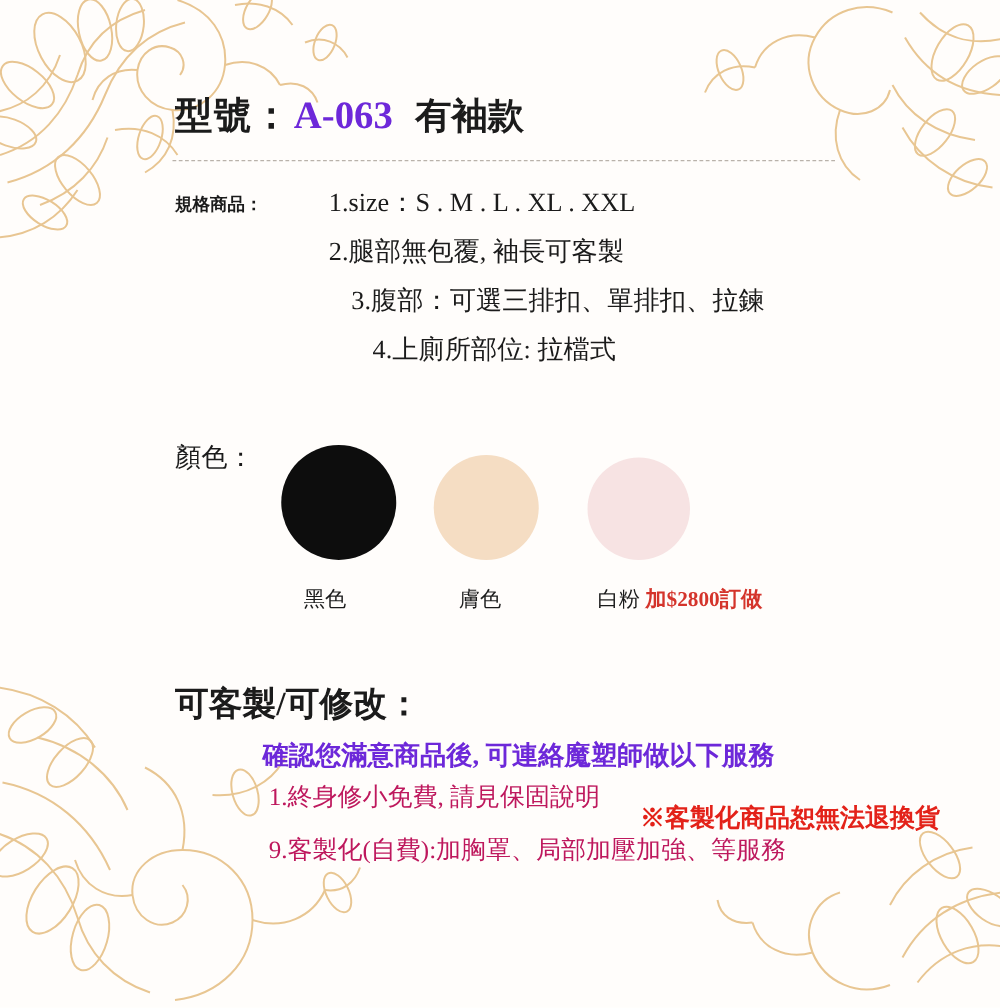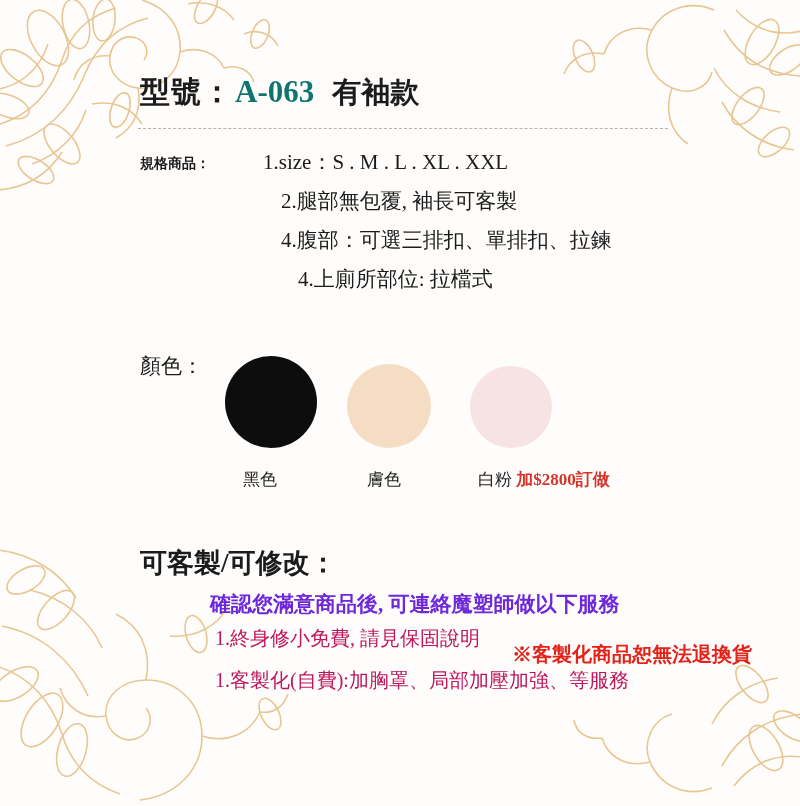--- a/index.html
+++ b/index.html
@@ -50,21 +50,21 @@
   }
   .title-label {
     font-size: 30px;
     font-weight: bold;
     color: #1b1b1b;
     letter-spacing: 1px;
   }
   .title-code {
     font-size: 31px;
     font-weight: bold;
-    color: #0f766e;
+    color: #6d28d9;
     font-family: "Liberation Serif", serif;
     margin-left: 2px;
   }
   .title-suffix {
     font-size: 29px;
     font-weight: bold;
     color: #1b1b1b;
     margin-left: 18px;
   }
 
@@ -91,21 +91,21 @@
     width: 430px;
   }
   .spec-item {
     font-size: 21px;
     color: #1b1b1b;
     line-height: 1.0;
     margin-bottom: 18px;
     white-space: nowrap;
   }
   .spec-item.i1 { margin-left: 0px; }
-  .spec-item.i2 { margin-left: 18px; }
+  .spec-item.i2 { }
   .spec-item.i3 { margin-left: 18px; }
   .spec-item.i4 { margin-left: 35px; }
 
   .color-label {
     position: absolute;
     left: 140px;
     top: 352px;
     font-size: 21px;
     font-weight: normal;
     color: #1b1b1b;
@@ -286,21 +286,21 @@
       <span class="title-code">A-063</span>
       <span class="title-suffix">有袖款</span>
     </div>
 
     <div class="divider"></div>
 
     <div class="spec-label">規格商品：</div>
     <div class="spec-list">
       <div class="spec-item i1">1.size：S . M . L . XL . XXL</div>
       <div class="spec-item i2">2.腿部無包覆, 袖長可客製</div>
-      <div class="spec-item i3">4.腹部：可選三排扣、單排扣、拉鍊</div>
+      <div class="spec-item i3">3.腹部：可選三排扣、單排扣、拉鍊</div>
       <div class="spec-item i4">4.上廁所部位: 拉檔式</div>
     </div>
 
     <div class="color-label">顏色：</div>
 
     <div class="swatches">
       <div class="swatch sw-0" style="background:#0d0d0d;"></div>
       <div class="swatch sw-1" style="background:#f5ddc3;"></div>
       <div class="swatch sw-2" style="background:#f7e3e3;"></div>
 
@@ -309,18 +309,18 @@
       <div class="sw-cap cap-2">
         <span>白粉</span>
         <span class="cap-extra">加$2800訂做</span>
       </div>
     </div>
 
     <div class="custom-label">可客製/可修改：</div>
     <div class="custom-head">確認您滿意商品後, 可連絡魔塑師做以下服務</div>
     <div class="custom-list">
       <div class="custom-item">1.終身修小免費, 請見保固說明</div>
-      <div class="custom-item">1.客製化(自費):加胸罩、局部加壓加強、等服務</div>
+      <div class="custom-item">9.客製化(自費):加胸罩、局部加壓加強、等服務</div>
     </div>
 
     <div class="notice">※客製化商品恕無法退換貨</div>
   </div>
 </div>
 
 </body></html>

